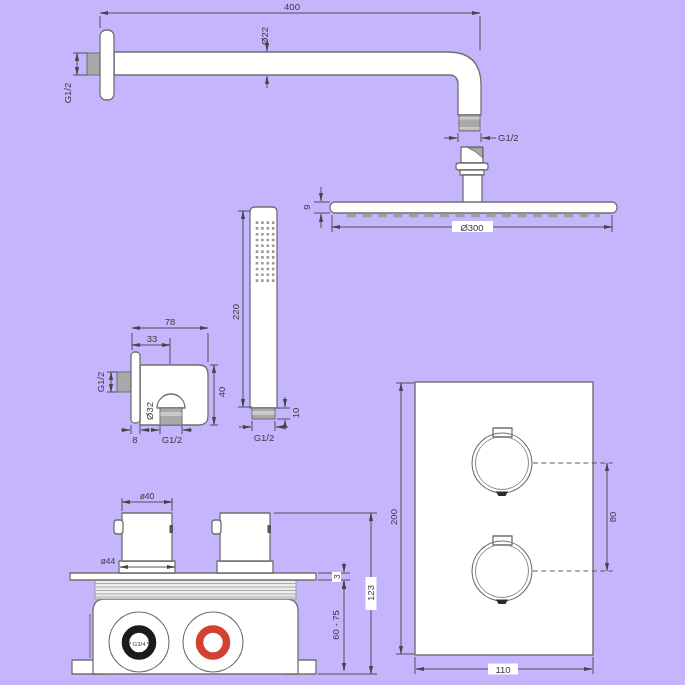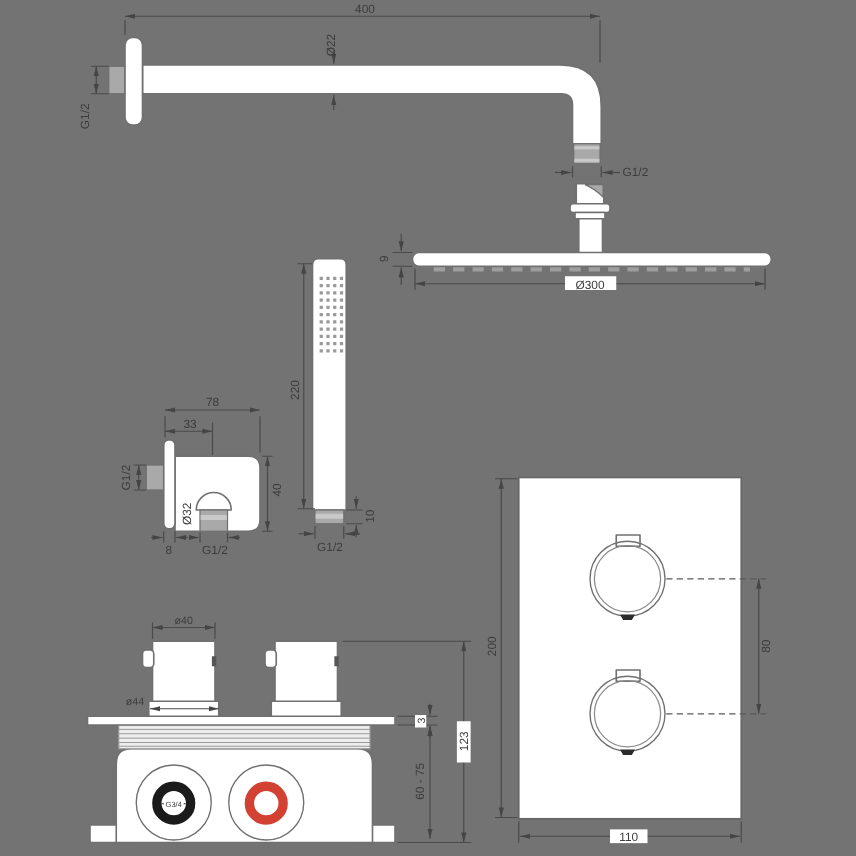--- a/index.html
+++ b/index.html
@@ -1,16 +1,16 @@
 <!DOCTYPE html>
 <html><head>
 <meta charset="utf-8">
 <style>
   html,body{margin:0;padding:0;background:#ffffff;}
-  .stage{position:relative;width:685px;height:685px;background:#737373;overflow:hidden;}
+  .stage{position:relative;width:685px;height:685px;background:#c4b5fd;overflow:hidden;}
   svg{position:absolute;left:0;top:0;}
   svg text{font-family:"Liberation Sans","DejaVu Sans",sans-serif;font-size:9.5px;fill:#3c3c3c;}
   .t6{font-size:6px;}
   .t85{font-size:8.5px;}
   .o{fill:#fff;stroke:#707070;stroke-width:1.3;stroke-linejoin:round;}
   .o2{fill:none;stroke:#707070;stroke-width:1.1;}
   .m{fill:#a9a9a9;stroke:#707070;stroke-width:1;}
   .mb{fill:#c9c9c9;stroke:none;}
   .d{stroke:#4a4a4a;stroke-width:0.95;fill:none;}
   .dd{stroke:#5a5a5a;stroke-width:1;fill:none;stroke-dasharray:5 3.4;}

